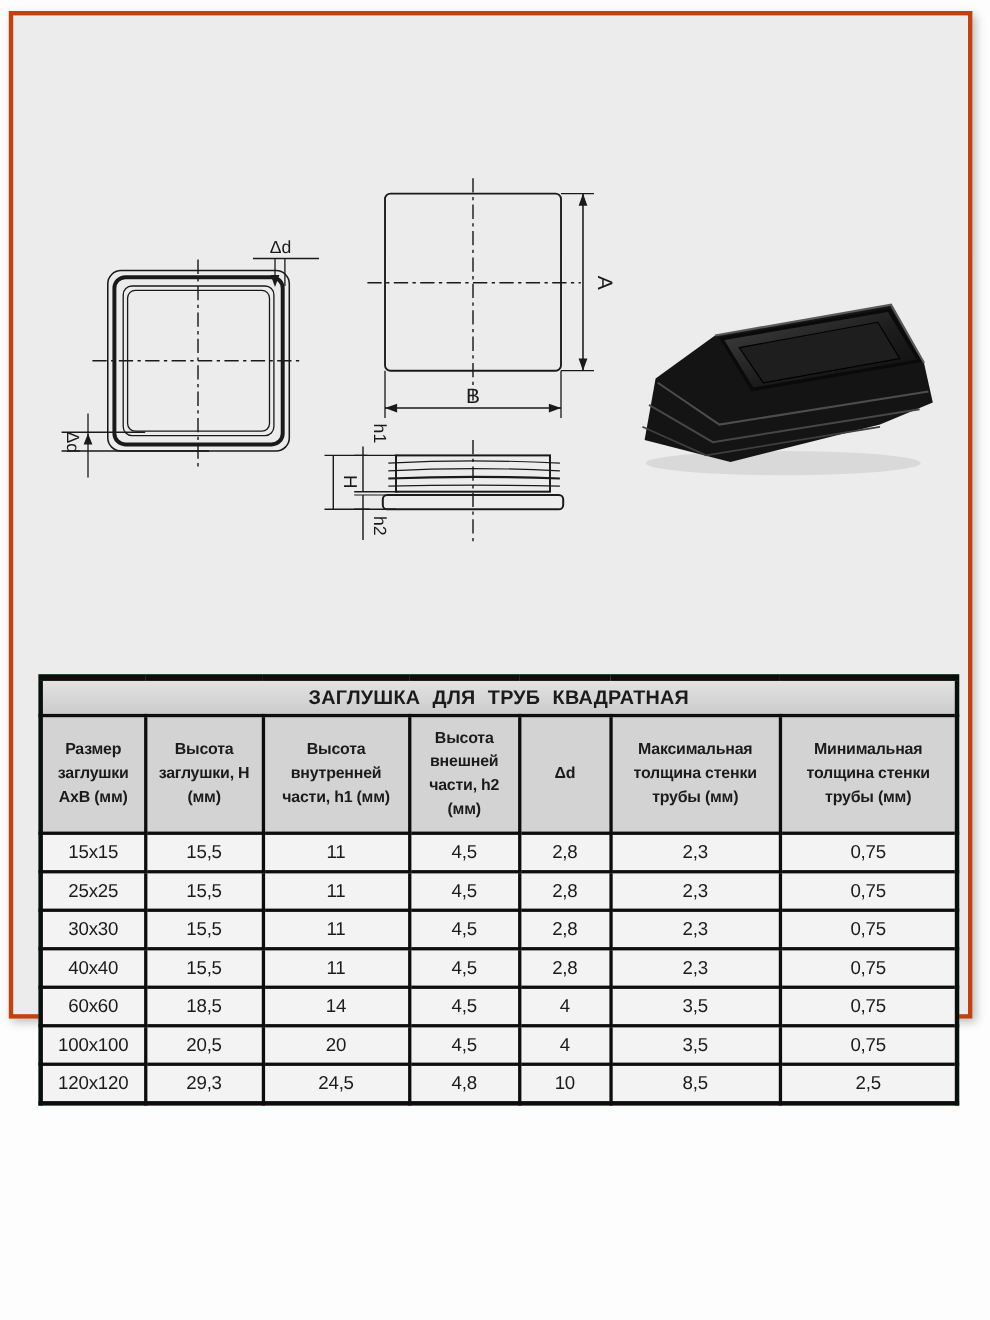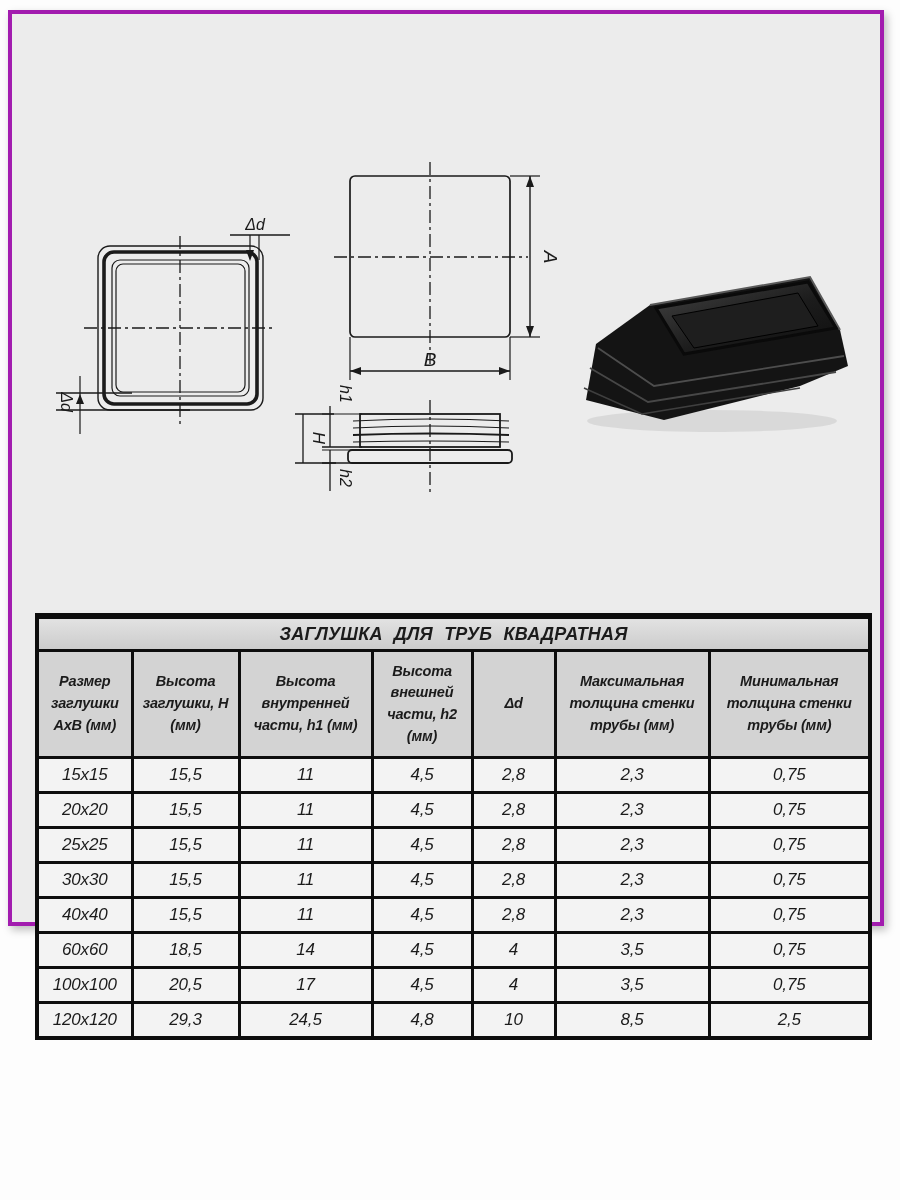--- a/index.html
+++ b/index.html
@@ -6,24 +6,23 @@
   body {
     width:900px; height:1200px;
     background:#fdfdfd;
     font-family:"Liberation Sans", sans-serif;
   }
   .canvas { position:relative; width:900px; height:1200px; overflow:hidden; background:#fdfdfd; }
   .frame {
     position:absolute; left:8px; top:10px;
     width:876px; height:916px;
     box-sizing:border-box;
-    border:4px solid #a21caf;
+    border:4px solid #c2410c;
     background:#ececec;
     box-shadow:3px 4px 8px rgba(0,0,0,0.25);
-    font-style:italic;
   }
   .diagram-area { position:relative; width:868px; height:599px; }
   .diagram-area svg { display:block; }
 
   .spec-table {
     margin-left:23px;
     width:833px;
     border-collapse:collapse;
     table-layout:fixed;
     background:#22c55e;
@@ -174,29 +173,20 @@
           <tr>
             <td>15x15</td>
             <td>15,5</td>
             <td>11</td>
             <td>4,5</td>
             <td>2,8</td>
             <td>2,3</td>
             <td>0,75</td>
           </tr>
           <tr>
-            <td>20x20</td>
-            <td>15,5</td>
-            <td>11</td>
-            <td>4,5</td>
-            <td>2,8</td>
-            <td>2,3</td>
-            <td>0,75</td>
-          </tr>
-          <tr>
             <td>25x25</td>
             <td>15,5</td>
             <td>11</td>
             <td>4,5</td>
             <td>2,8</td>
             <td>2,3</td>
             <td>0,75</td>
           </tr>
           <tr>
             <td>30x30</td>
@@ -221,21 +211,21 @@
             <td>18,5</td>
             <td>14</td>
             <td>4,5</td>
             <td>4</td>
             <td>3,5</td>
             <td>0,75</td>
           </tr>
           <tr>
             <td>100x100</td>
             <td>20,5</td>
-            <td>17</td>
+            <td>20</td>
             <td>4,5</td>
             <td>4</td>
             <td>3,5</td>
             <td>0,75</td>
           </tr>
           <tr>
             <td>120x120</td>
             <td>29,3</td>
             <td>24,5</td>
             <td>4,8</td>

